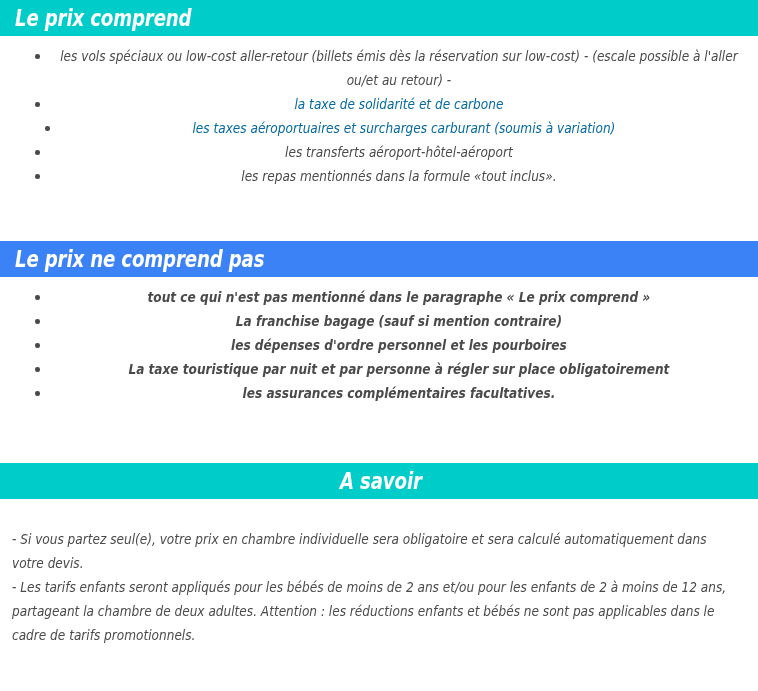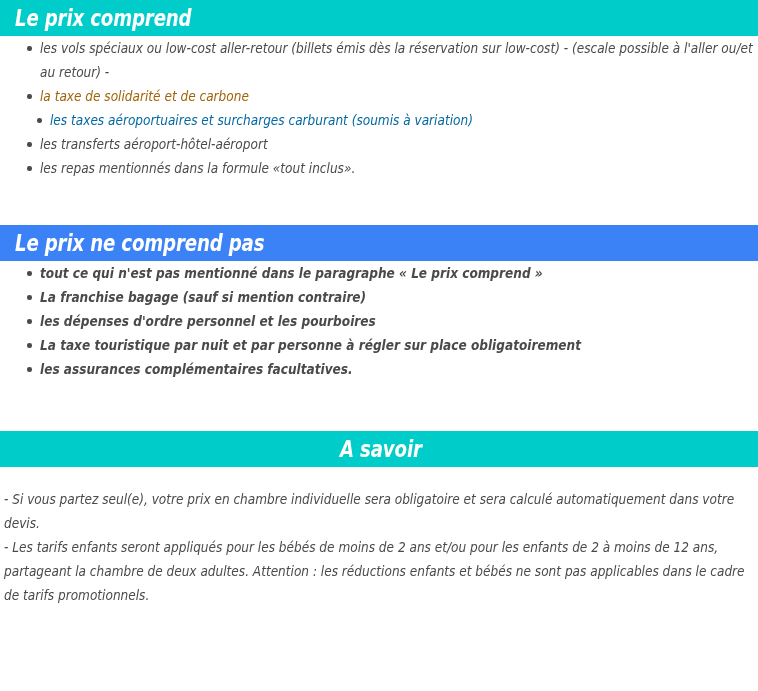--- a/index.html
+++ b/index.html
@@ -42,21 +42,22 @@
   .section-header span {
     display: inline-block;
     transform: scaleX(0.88);
     transform-origin: left center;
   }
 
   
   ul.bullet-list {
     list-style: none;
     margin: 0;
-    padding: 0;
+    padding: 8px;
+    text-align: center;
   }
   ul.bullet-list li {
     position: relative;
     color: #4a4a4a;
     font-family: "DejaVu Sans Condensed", "Liberation Sans Narrow", "Liberation Sans", sans-serif;
     font-style: italic;
     font-size: 14.5px;
     line-height: 24px;
     padding-left: 40px;
     margin: 0;
@@ -87,21 +88,21 @@
   .gap-2 { height: 50px; }
 
   
   .notes {
     color: #4a4a4a;
     font-family: "DejaVu Sans Condensed", "Liberation Sans Narrow", "Liberation Sans", sans-serif;
     font-style: italic;
     font-size: 14.5px;
     line-height: 24px;
     padding: 16px 8px 0 0;
-    margin: 4px;
+    margin: 12px;
   }
   .notes p {
     margin: 0;
   }
   .notes p .p-text {
     display: inline-block;
     transform: scaleX(0.93);
     transform-origin: left top;
     width: 107.5%;
   }
@@ -110,21 +111,21 @@
 <body style="background: rgb(255, 255, 255);">
 
 <div class="page">
 
   <div class="section-header" style="background: rgb(0, 205, 201); color: rgb(255, 255, 255);">
     <span>Le prix comprend</span>
   </div>
 
   <ul class="bullet-list list-block-1">
     <li style="color: rgb(74, 74, 74);"><span class="li-text">les vols spéciaux ou low-cost aller-retour (billets émis dès la réservation sur low-cost) - (escale possible à l'aller ou/et au retour) -</span></li>
-    <li style="color: #a16207;"><span class="li-text">la taxe de solidarité et de carbone</span></li>
+    <li style="color: #0369a1;"><span class="li-text">la taxe de solidarité et de carbone</span></li>
     <li style="color: #0369a1; margin-left: 10px;"><span class="li-text">les taxes aéroportuaires et surcharges carburant (soumis à variation)</span></li>
     <li style="color: rgb(74, 74, 74);"><span class="li-text">les transferts aéroport-hôtel-aéroport</span></li>
     <li style="color: rgb(74, 74, 74);"><span class="li-text">les repas mentionnés dans la formule «tout inclus».</span></li>
   </ul>
 
   <div class="gap-1"></div>
 
   <div class="section-header" style="background: #3b82f6; color: rgb(255, 255, 255);">
     <span>Le prix ne comprend pas</span>
   </div>

